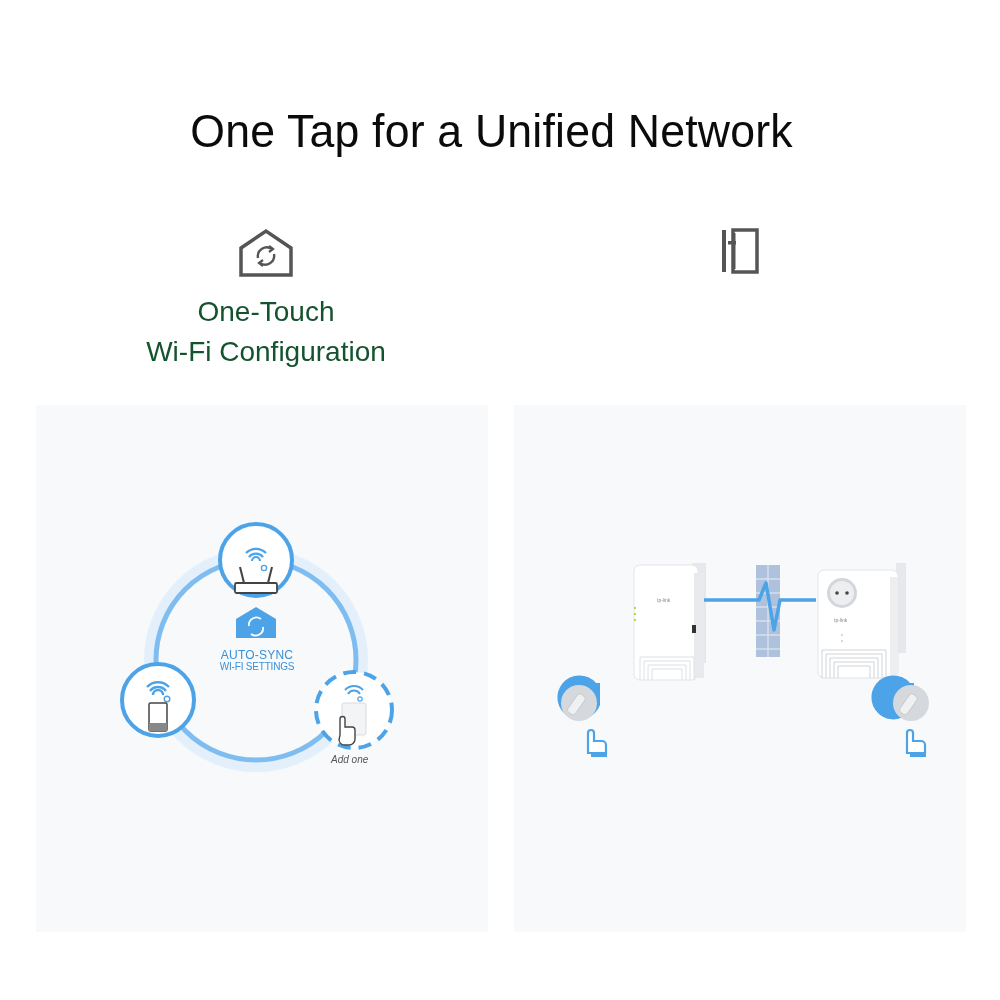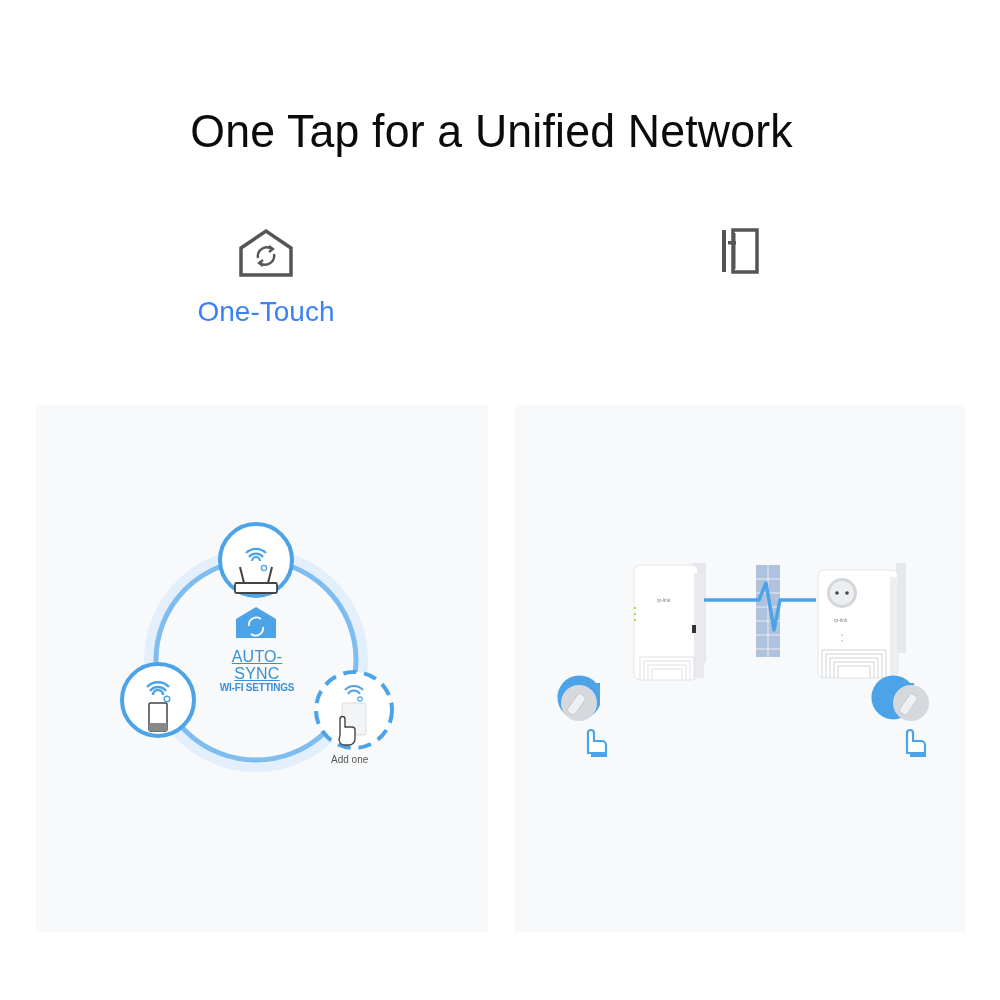--- a/index.html
+++ b/index.html
@@ -5,53 +5,54 @@
   * { box-sizing: border-box; margin: 0; padding: 0; }
   html, body { width: 1000px; height: 1000px; background: #ffffff; overflow: hidden; }
   body { position: relative; font-family: "Liberation Sans", "DejaVu Sans", sans-serif; color: #111; }
 
   .headline {
     position: absolute; left: 0; top: 104px; width: 983px; text-align: center;
     font-size: 46px; font-weight: 400; letter-spacing: 0.2px; color: #0b0b0b;
     transform: scaleX(0.97);
   }
 
-  .feature { position: absolute; text-align: center; color: #3b82f6; }
+  .feature { position: absolute; text-align: center; color: #14532d; }
   .feature .label { font-size: 28px; line-height: 40px; }
   .feature-left { left: 110px; top: 228px; width: 312px; }
   .feature-right { left: 600px; top: 228px; width: 280px; }
   .feature-left .icon { width: 56px; height: 50px; margin: 0 auto 14px auto; display: block; }
   .feature-right .icon { width: 40px; height: 46px; margin: 0 auto 14px auto; display: block; }
 
   .panel { position: absolute; top: 405px; width: 452px; height: 527px; background: #f7f9fb; }
   .panel-left { left: 36px; }
   .panel-right { left: 514px; }
   .panel svg { position: absolute; left: 0; top: 0; }
 
   .sync-label {
     position: absolute; color: #3a8fd6; text-align: center; line-height: 1.05;
   }
-  .sync-label .l1 { font-size: 16px; letter-spacing: 0.2px; display: block; text-decoration: underline; }
-  .sync-label .l2 { font-size: 10px; letter-spacing: -0.2px; display: block; font-weight: bold; }
+  .sync-label .l1 { font-size: 12px; letter-spacing: 0.2px; display: block; }
+  .sync-label .l2 { font-size: 10px; letter-spacing: -0.2px; display: block; }
   .add-one { position: absolute; font-size: 10px; color: #555; }
 </style>
 </head>
 <body>
 
 <div class="headline">One Tap for a Unified Network</div>
 
 <div class="feature feature-left">
   <svg class="icon" viewBox="0 0 56 50">
     <path d="M3 47 L3 20 L28 3 L53 20 L53 47 Z" fill="none" stroke="#555" stroke-width="3.5" stroke-linejoin="miter"></path>
     <path d="M20 30 A9 9 0 0 1 34 21" fill="none" stroke="#555" stroke-width="2.4"></path>
     <path d="M31 18 L35 21 L31 24" fill="none" stroke="#555" stroke-width="2.2"></path>
     <path d="M36 26 A9 9 0 0 1 22 35" fill="none" stroke="#555" stroke-width="2.4"></path>
     <path d="M25 38 L21 35 L25 32" fill="none" stroke="#555" stroke-width="2.2"></path>
   </svg>
   <div class="label">One-Touch</div>
+  <div class="label">Wi-Fi Configuration</div>
 </div>
 
 <div class="feature feature-right">
   <svg class="icon" viewBox="0 0 40 46">
     <rect x="2" y="2" width="4" height="42" fill="#555"></rect>
     <path d="M13 2 L37 2 L37 44 L13 44 Z" fill="none" stroke="#555" stroke-width="3.5"></path>
     <rect x="8" y="13" width="8" height="3.5" fill="#555"></rect>
     <rect x="12.5" y="5" width="3" height="36" fill="#555"></rect>
   </svg>
 </div>
@@ -97,21 +98,21 @@
     <g>
       <path d="M200 233 L200 214 L220 202 L240 214 L240 233 Z" fill="#4da3e8"></path>
       <path d="M213 221 A7.5 7.5 0 0 1 225 214" fill="none" stroke="#fff" stroke-width="1.8"></path>
       <path d="M227 222 A7.5 7.5 0 0 1 215 229" fill="none" stroke="#fff" stroke-width="1.8"></path>
     </g>
   </svg>
   <div class="sync-label" style="left:176px; top:244px; width:90px;">
     <span class="l1">AUTO-SYNC</span>
     <span class="l2">WI-FI SETTINGS</span>
   </div>
-  <div class="add-one" style="left:295px; top:349px;">Add one</div>
+  <div class="add-one" style="left:295px; top:349px;font-style:italic;">Add one</div>
 </div>
 
 <div class="panel panel-right">
   <svg width="452" height="527" viewBox="0 0 452 527">
 
     <g>
       <rect x="178" y="158" width="14" height="100" fill="#e6e8eb"></rect>
       <rect x="120" y="160" width="64" height="115" rx="6" fill="#ffffff" stroke="#e2e5e8" stroke-width="1"></rect>
       <rect x="180" y="168" width="10" height="105" fill="#e8eaed"></rect>
       <text x="143" y="197" font-size="5" fill="#888" font-family="Liberation Sans, sans-serif">tp-link</text>

